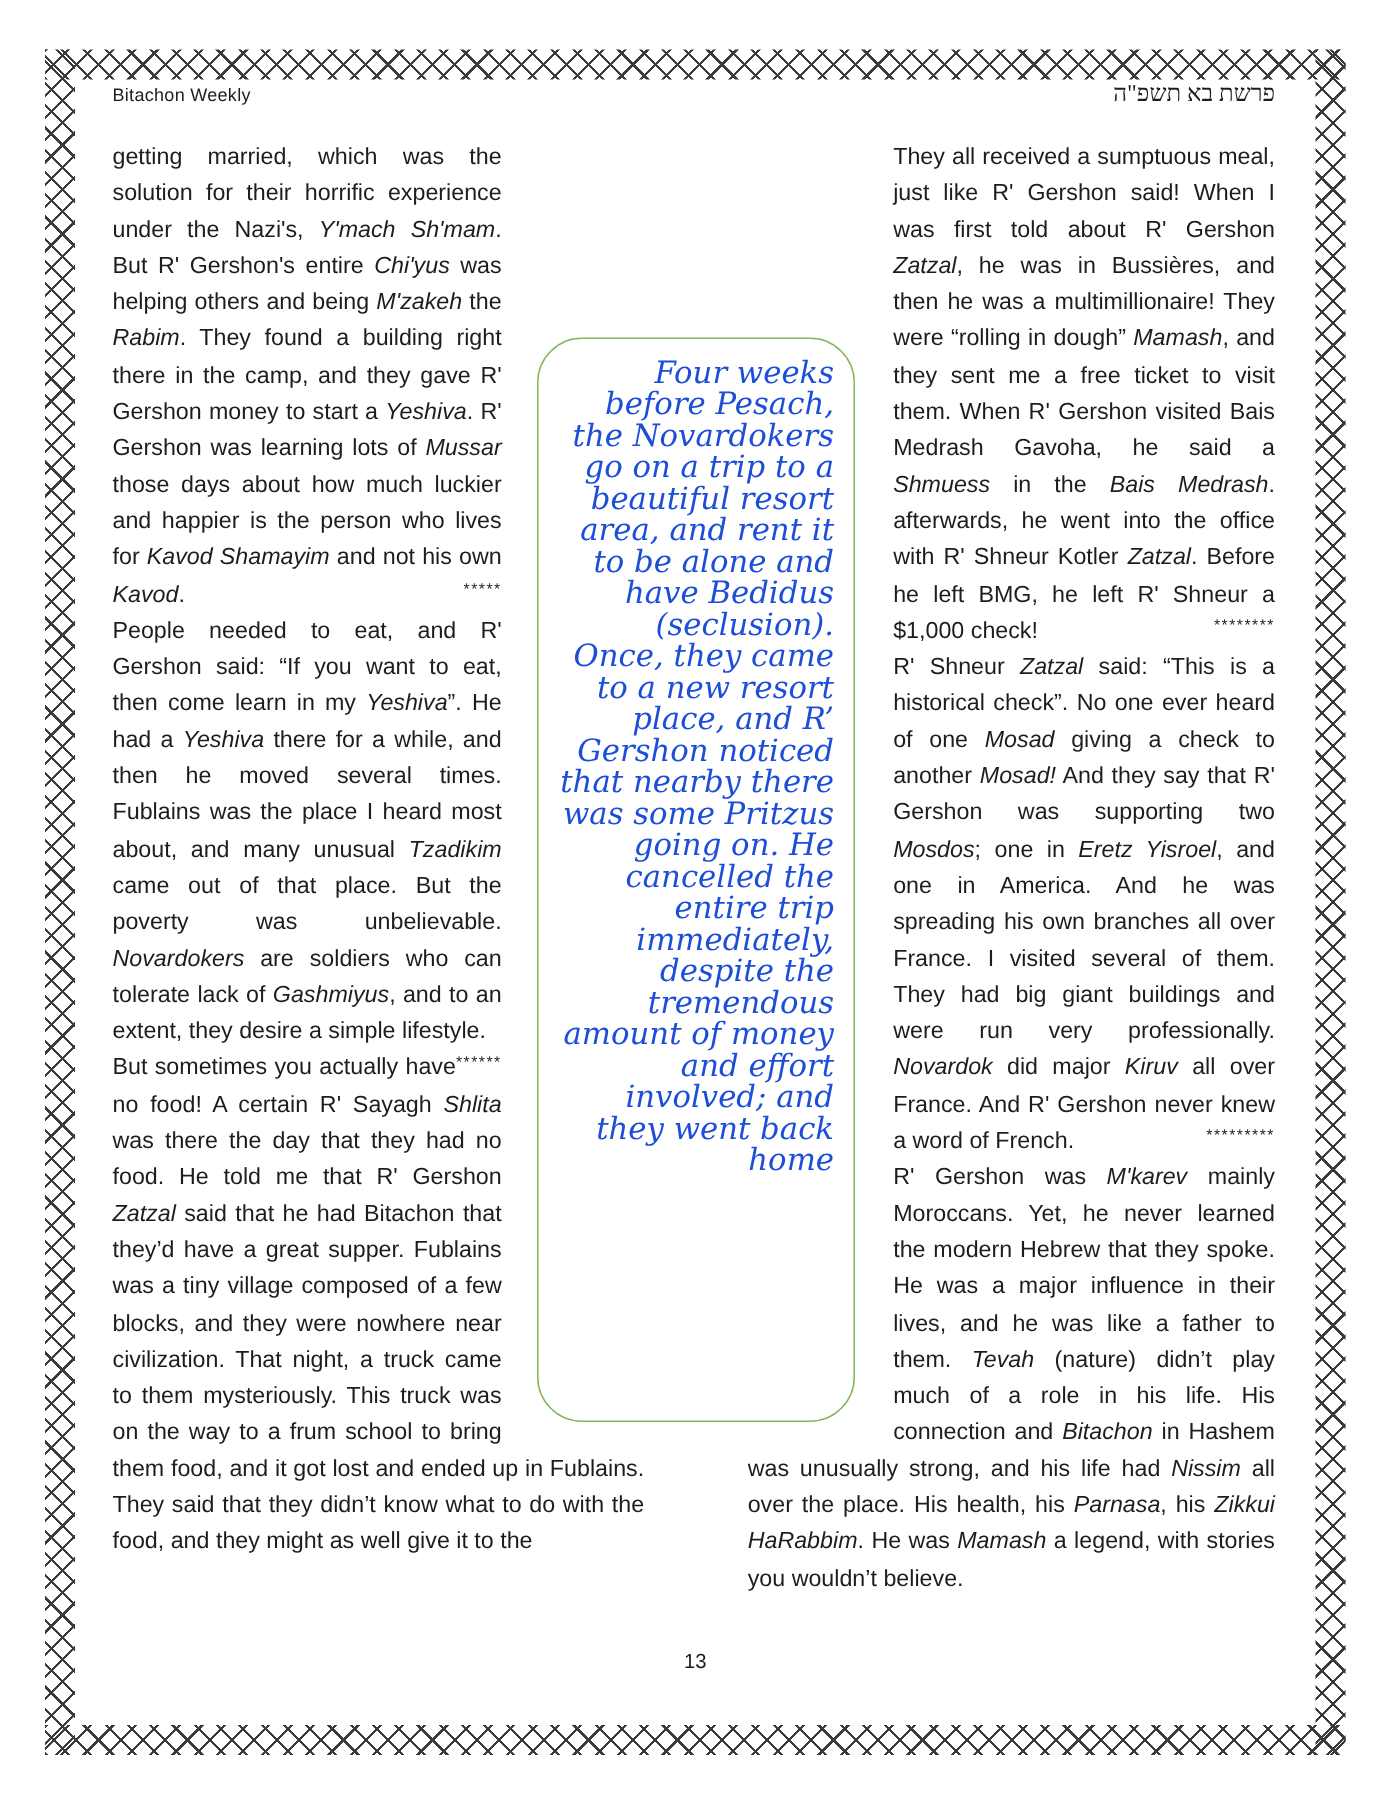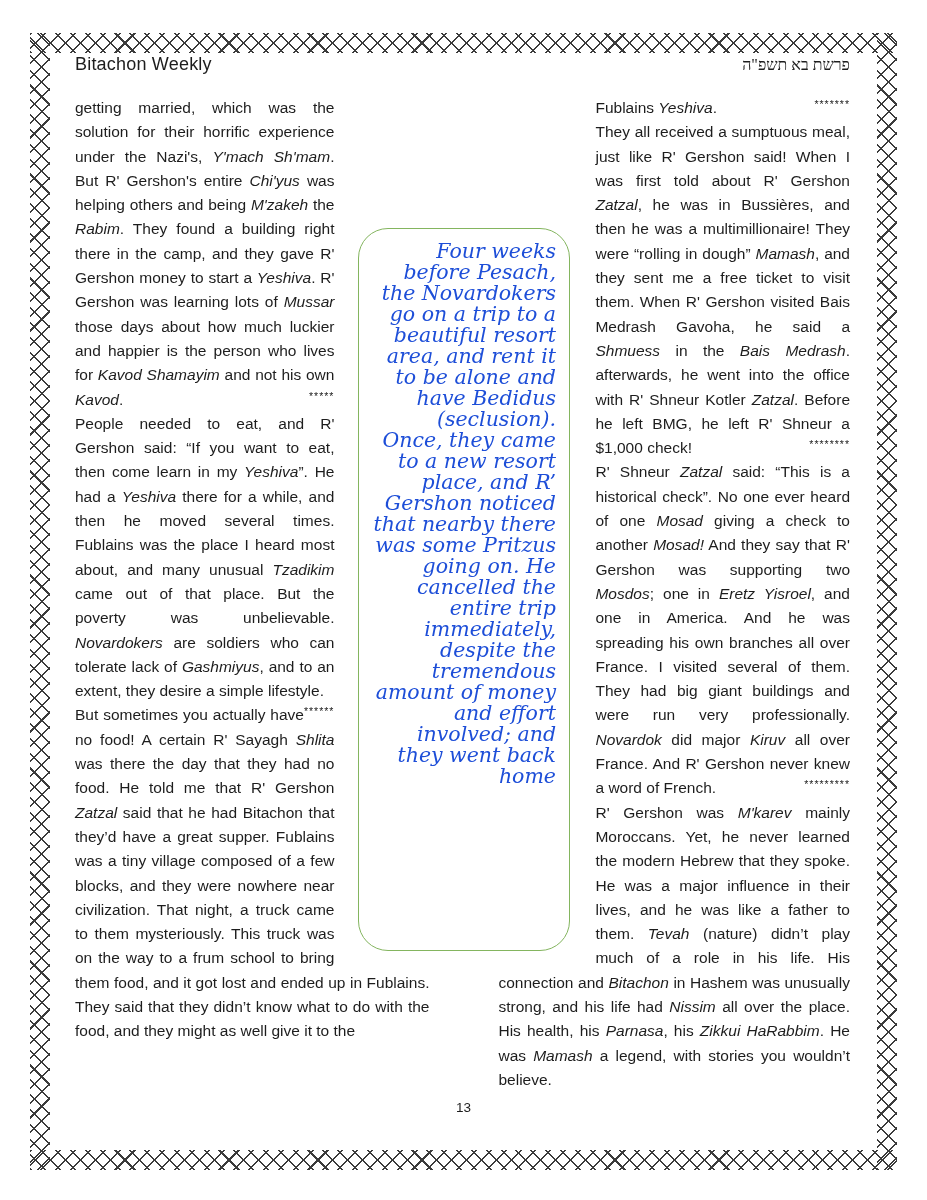--- a/index.html
+++ b/index.html
@@ -15,21 +15,21 @@
       repeating-linear-gradient(135deg, #3b3b3b 0 1.5px, transparent 1.5px 10.5px);
   }
   .bstrip.top    { left:30px; right:30px; top:33px;    height:20px; }
   .bstrip.bottom { left:30px; right:30px; bottom:30px; height:20px; }
   .bstrip.left   { left:30px;  top:33px; bottom:30px;  width:20px; }
   .bstrip.right  { right:30px; top:33px; bottom:30px;  width:20px; }
 
   .content { position:absolute; left:75px; right:77px; top:54px; }
 
   .hdr { display:flex; justify-content:space-between; align-items:baseline; }
-  .hdr-left  { font-size:18px; letter-spacing:0.2px; }
+  .hdr-left  { font-size:12px; letter-spacing:0.2px; }
   .hdr-right { font-family:"Liberation Serif", serif; font-size:16px; direction:rtl; }
 
   .main { position:relative; margin-top:21px; }
   .cols { display:flex; gap:69px; }
   .col { font-size:15.5px; line-height:24.3px; }
   .col-left  { width:365px; }
   .col-right { width:362px; }
   .col p { margin:0; text-align:justify; }
 
   .wrap-spacer { height:730px; }
@@ -72,21 +72,20 @@
 
       <div class="cols">
         <div class="col col-left">
           <div class="wrap-spacer spacer-right"></div>
         <p>getting married, which was the solution for their horrific experience under the Nazi's, <i>Y'mach Sh'mam</i>. But R' Gershon's entire <i>Chi'yus</i> was helping others and being <i>M'zakeh</i> the <i>Rabim</i>. They found a building right there in the camp, and they gave R' Gershon money to start a <i>Yeshiva</i>. R' Gershon was learning lots of <i>Mussar</i> those days about how much luckier and happier is the person who lives for <i>Kavod Shamayim</i> and not his own <i>Kavod</i>.<span class="stars">*****</span></p>
             <p>People needed to eat, and R' Gershon said: “If you want to eat, then come learn in my <i>Yeshiva</i>”. He had a <i>Yeshiva</i> there for a while, and then he moved several times. Fublains was the place I heard most about, and many unusual <i>Tzadikim</i> came out of that place. But the poverty was unbelievable. <i>Novardokers</i> are soldiers who can tolerate lack of <i>Gashmiyus</i>, and to an extent, they desire a simple lifestyle.<span class="stars">******</span></p>
             <p>But sometimes you actually have no food! A certain R' Sayagh <i>Shlita</i> was there the day that they had no food. He told me that R' Gershon <i>Zatzal</i> said that he had Bitachon that they’d have a great supper. Fublains was a tiny village composed of a few blocks, and they were nowhere near civilization. That night, a truck came to them mysteriously. This truck was on the way to a frum school to bring them food, and it got lost and ended up in Fublains. They said that they didn’t know what to do with the food, and they might as well give it to the</p>
           </div>
         <div class="col col-right">
           <div class="wrap-spacer spacer-left"></div>
-        <p>Fublains <i>Yeshiva</i>.<span class="stars">*******</span></p>
             <p>They all received a sumptuous meal, just like R' Gershon said! When I was first told about R' Gershon <i>Zatzal</i>, he was in Bussières, and then he was a multimillionaire! They were “rolling in dough” <i>Mamash</i>, and they sent me a free ticket to visit them. When R' Gershon visited Bais Medrash Gavoha, he said a <i>Shmuess</i> in the <i>Bais Medrash</i>. afterwards, he went into the office with R' Shneur Kotler <i>Zatzal</i>. Before he left BMG, he left R' Shneur a $1,000 check!<span class="stars">********</span></p>
             <p>R' Shneur <i>Zatzal</i> said: “This is a historical check”. No one ever heard of one <i>Mosad</i> giving a check to another <i>Mosad!</i> And they say that R' Gershon was supporting two <i>Mosdos</i>; one in <i>Eretz Yisroel</i>, and one in America. And he was spreading his own branches all over France. I visited several of them. They had big giant buildings and were run very professionally. <i>Novardok</i> did major <i>Kiruv</i> all over France. And R' Gershon never knew a word of French.<span class="stars">*********</span></p>
             <p>R' Gershon was <i>M'karev</i> mainly Moroccans. Yet, he never learned the modern Hebrew that they spoke. He was a major influence in their lives, and he was like a father to them. <i>Tevah</i> (nature) didn’t play much of a role in his life. His connection and <i>Bitachon</i> in Hashem was unusually strong, and his life had <i>Nissim</i> all over the place. His health, his <i>Parnasa</i>, his <i>Zikkui HaRabbim</i>. He was <i>Mamash</i> a legend, with stories you wouldn’t believe.</p>
           </div>
       </div>
 
       <div class="callout">
         <div class="callout-text">Four weeks before Pesach, the Novardokers go on a trip to a beautiful resort area, and rent it to be alone and have Bedidus (seclusion). Once, they came to a new resort place, and R’ Gershon noticed that nearby there was some Pritzus going on. He cancelled the entire trip immediately, despite the tremendous amount of money and effort involved; and they went back home</div>
       </div>
 

